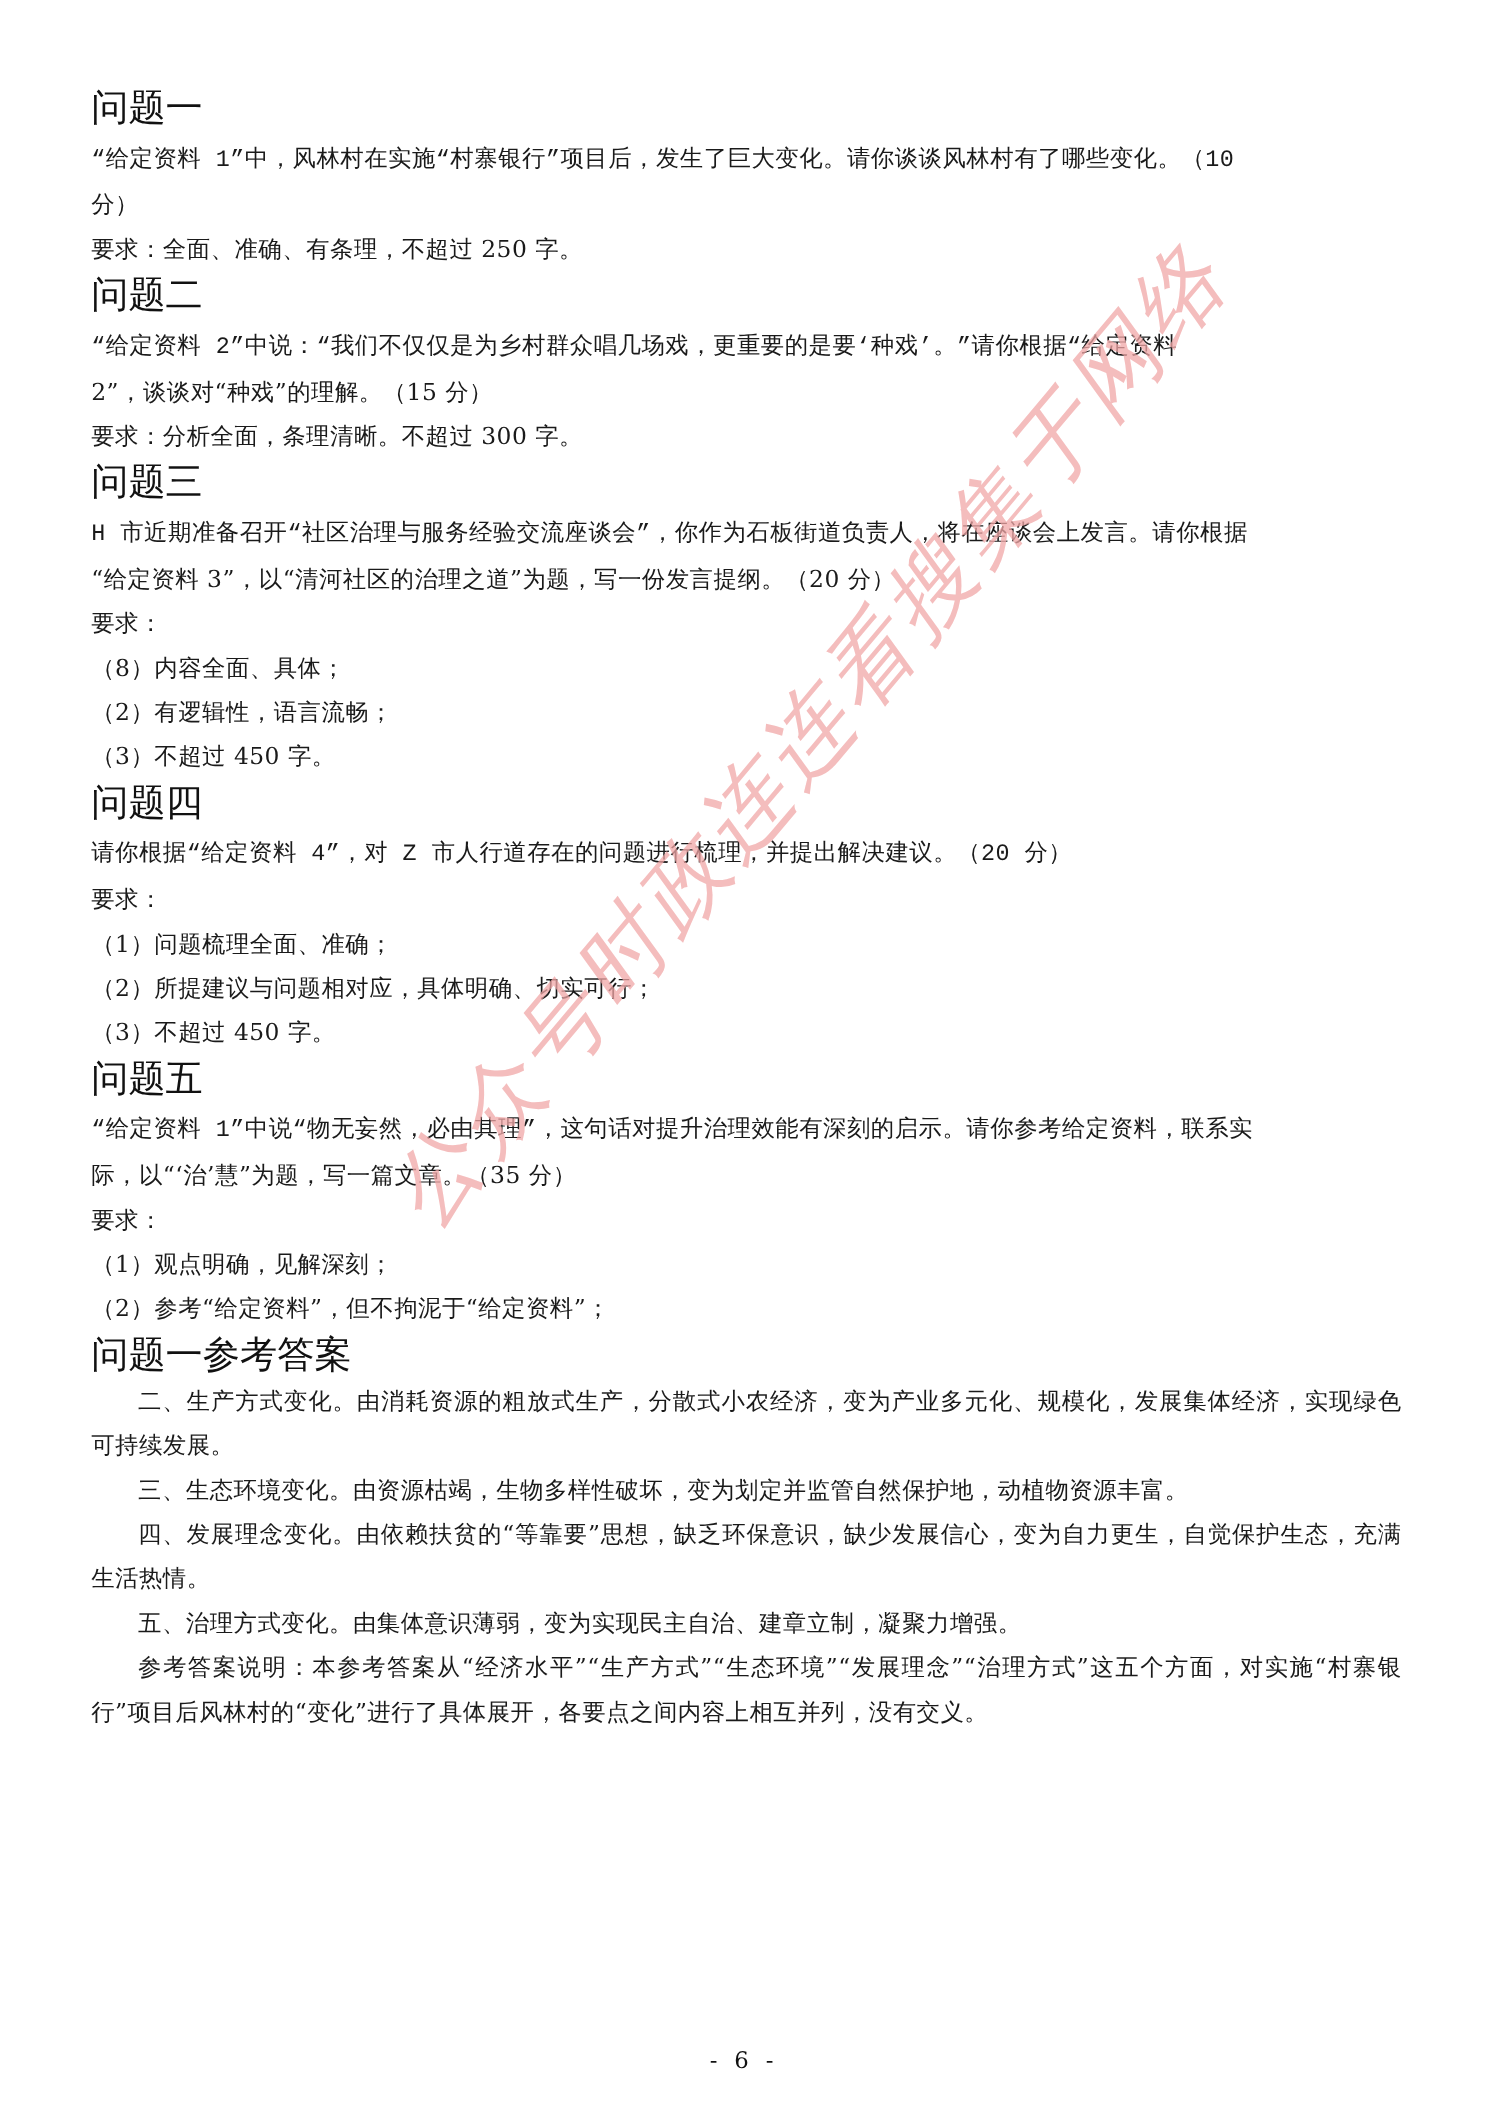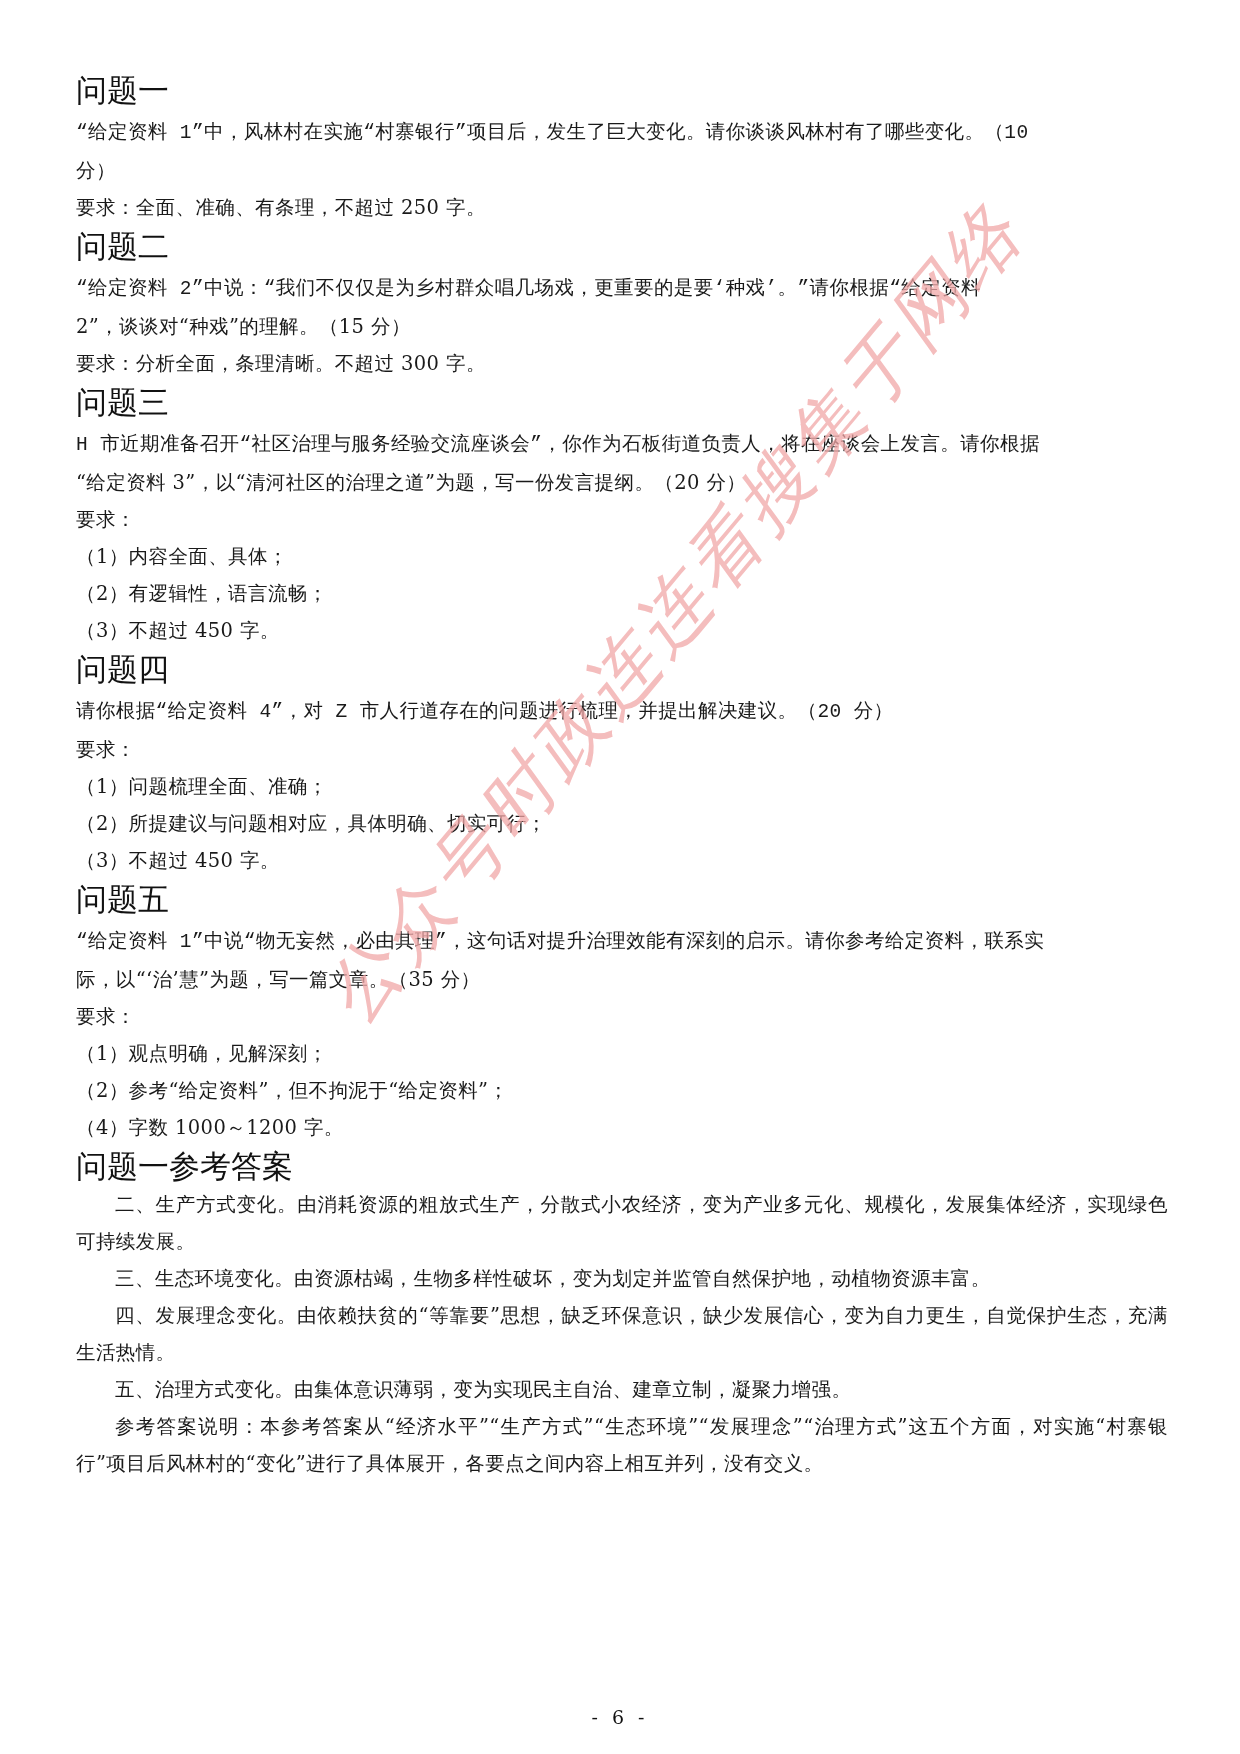--- a/index.html
+++ b/index.html
@@ -44,42 +44,41 @@
       <p class="p gap-after-h">“给定资料 2”中说：“我们不仅仅是为乡村群众唱几场戏，更重要的是要‘种戏’。”请你根据“给定资料</p>
       <p class="p">2”，谈谈对“种戏”的理解。（15 分）</p>
       <p class="p">要求：分析全面，条理清晰。不超过 300 字。</p>
     </section>
 
     <section class="sec">
       <h2 class="h">问题三</h2>
       <p class="p gap-after-h">H 市近期准备召开“社区治理与服务经验交流座谈会”，你作为石板街道负责人，将在座谈会上发言。请你根据</p>
       <p class="p">“给定资料 3”，以“清河社区的治理之道”为题，写一份发言提纲。（20 分）</p>
       <p class="p">要求：</p>
-      <p class="p">（1）内容全面、具体；</p>
+      <p class="p">（8）内容全面、具体；</p>
       <p class="p">（2）有逻辑性，语言流畅；</p>
       <p class="p">（3）不超过 450 字。</p>
     </section>
 
     <section class="sec">
       <h2 class="h">问题四</h2>
       <p class="p gap-after-h">请你根据“给定资料 4”，对 Z 市人行道存在的问题进行梳理，并提出解决建议。（20 分）</p>
       <p class="p">要求：</p>
       <p class="p">（1）问题梳理全面、准确；</p>
       <p class="p">（2）所提建议与问题相对应，具体明确、切实可行；</p>
       <p class="p">（3）不超过 450 字。</p>
     </section>
 
     <section class="sec">
       <h2 class="h">问题五</h2>
       <p class="p gap-after-h">“给定资料 1”中说“物无妄然，必由其理”，这句话对提升治理效能有深刻的启示。请你参考给定资料，联系实</p>
       <p class="p">际，以“‘治’慧”为题，写一篇文章。（35 分）</p>
       <p class="p">要求：</p>
       <p class="p">（1）观点明确，见解深刻；</p>
       <p class="p">（2）参考“给定资料”，但不拘泥于“给定资料”；</p>
-      <p class="p">（4）字数 1000～1200 字。</p>
     </section>
 
     <section class="sec">
       <h2 class="h">问题一参考答案</h2>
       <p class="p indent">二、生产方式变化。由消耗资源的粗放式生产，分散式小农经济，变为产业多元化、规模化，发展集体经济，实现绿色可持续发展。</p>
       <p class="p indent">三、生态环境变化。由资源枯竭，生物多样性破坏，变为划定并监管自然保护地，动植物资源丰富。</p>
       <p class="p indent">四、发展理念变化。由依赖扶贫的“等靠要”思想，缺乏环保意识，缺少发展信心，变为自力更生，自觉保护生态，充满生活热情。</p>
       <p class="p indent">五、治理方式变化。由集体意识薄弱，变为实现民主自治、建章立制，凝聚力增强。</p>
       <p class="p indent">参考答案说明：本参考答案从“经济水平”“生产方式”“生态环境”“发展理念”“治理方式”这五个方面，对实施“村寨银行”项目后风林村的“变化”进行了具体展开，各要点之间内容上相互并列，没有交义。</p>
     </section>

